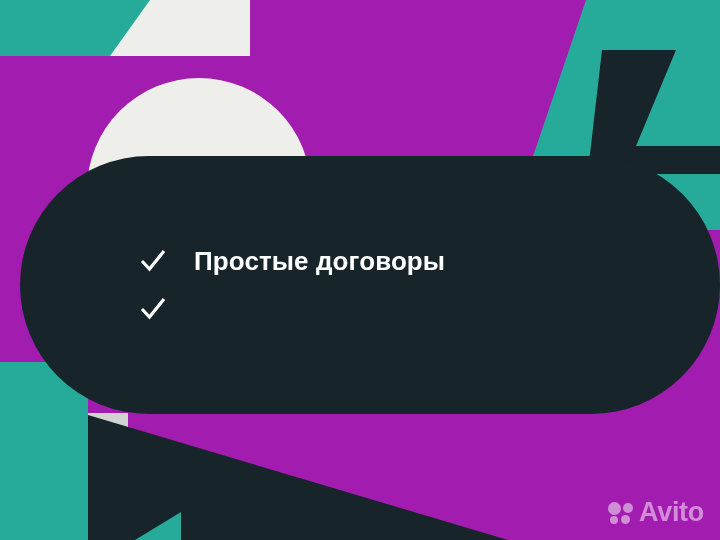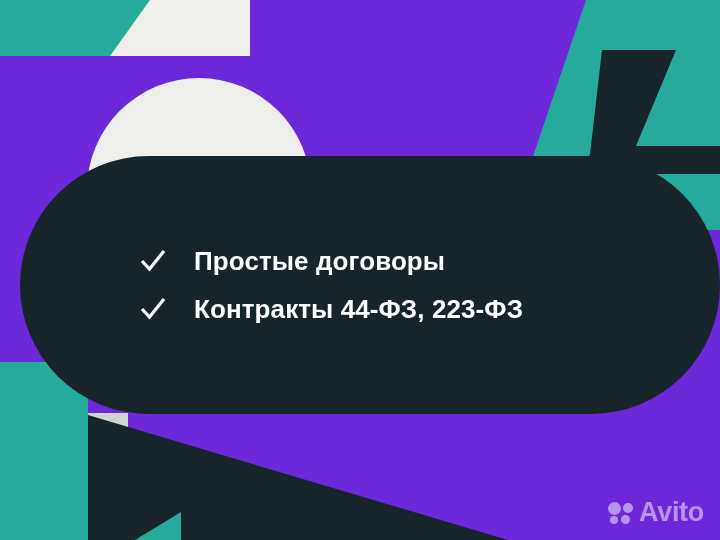--- a/index.html
+++ b/index.html
@@ -6,21 +6,21 @@
   html, body {
     margin: 0;
     padding: 0;
     background: #ffffff;
   }
   #banner {
     position: relative;
     width: 720px;
     height: 540px;
     overflow: hidden;
-    background: #6d28d9;
+    background: #a21caf;
     font-family: "Liberation Sans", sans-serif;
     -webkit-font-smoothing: antialiased;
   }
 
   
   .shape { position: absolute; }
 
   
   #teal-top-left {
     left: 0; top: 0;
@@ -182,21 +182,20 @@
       <svg class="check-icon" viewBox="0 0 30 30">
         <path d="M4 15 L11.5 23 L26 5" fill="none" stroke="#ffffff" stroke-width="3.2" stroke-linecap="butt" stroke-linejoin="miter"></path>
       </svg>
       <span class="feature-label">Простые договоры</span>
     </div>
 
     <div class="feature-row">
       <svg class="check-icon" viewBox="0 0 30 30">
         <path d="M4 15 L11.5 23 L26 5" fill="none" stroke="#ffffff" stroke-width="3.2" stroke-linecap="butt" stroke-linejoin="miter"></path>
       </svg>
-      <span class="feature-label">Контракты 44-ФЗ, 223-ФЗ</span>
     </div>
 
 
   </div>
 
   <div id="avito-watermark">
     <span id="avito-logo-mark">
       <i id="avito-dot-large"></i>
       <i id="avito-dot-medium"></i>
       <i id="avito-dot-small"></i>

